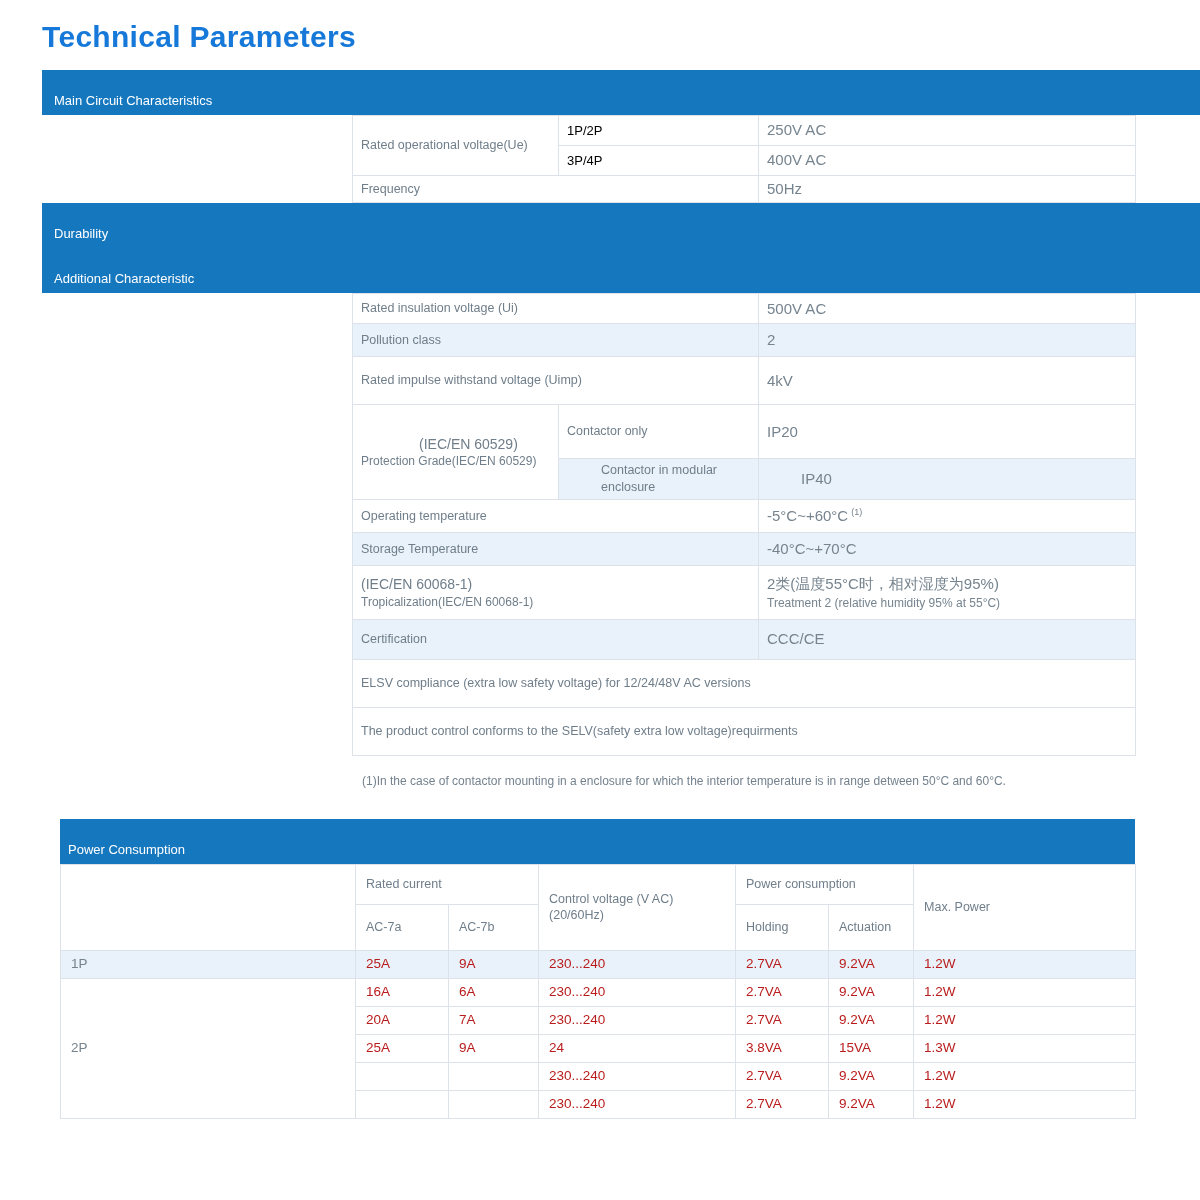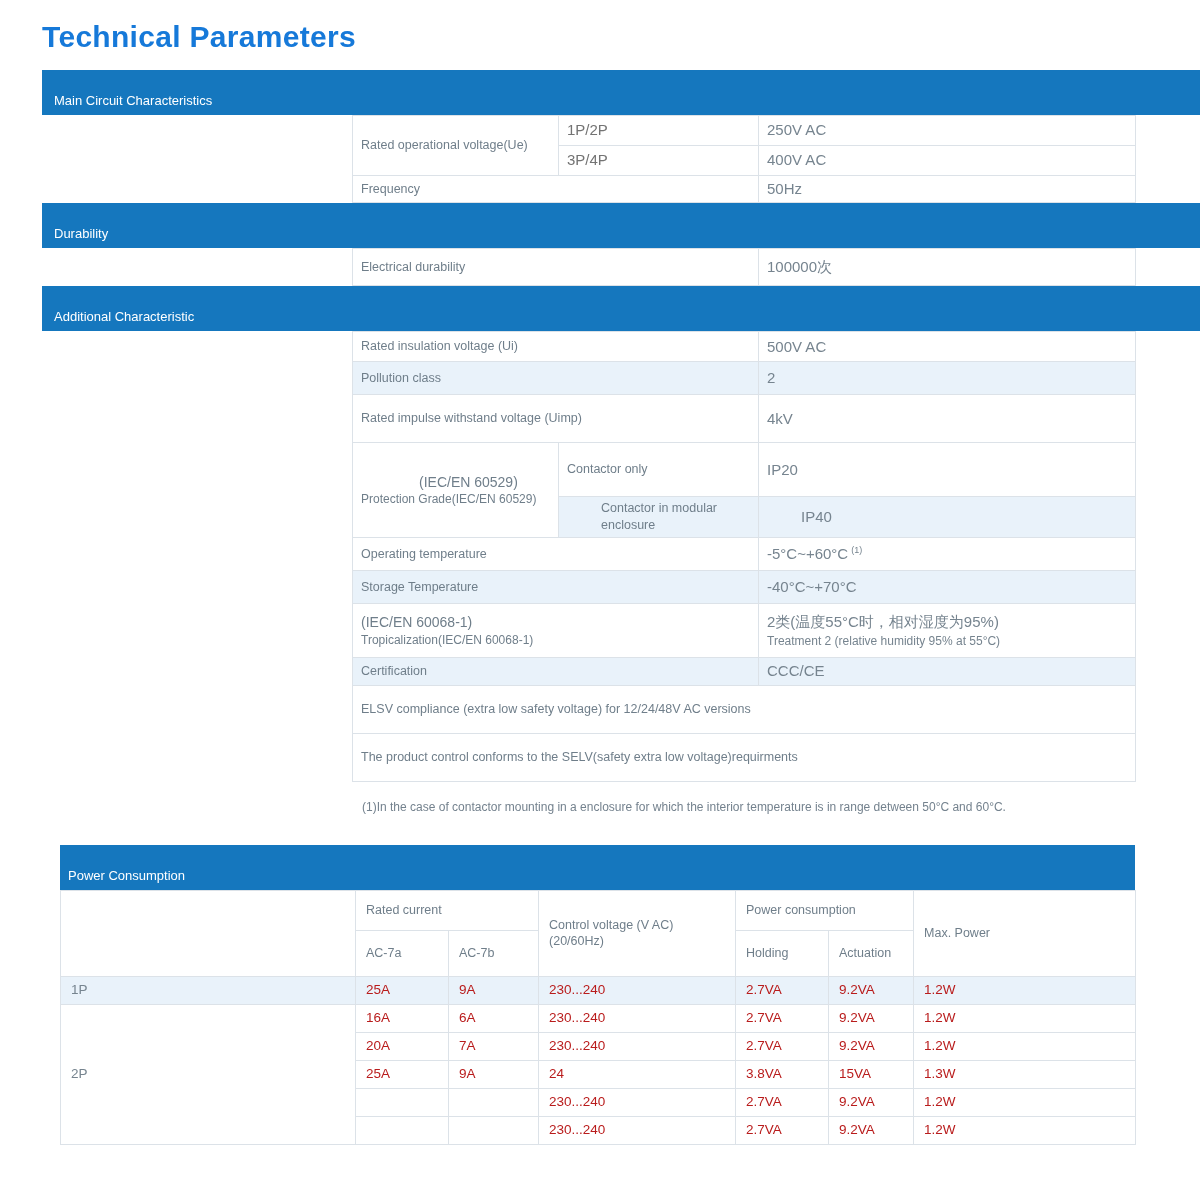--- a/index.html
+++ b/index.html
@@ -27,24 +27,24 @@
     padding: 0 0 7px 12px;
     font-size: 13px;
     box-sizing: border-box;
     width: 1199px;
   }
   table { border-collapse: collapse; table-layout: fixed; }
   td { border: 1px solid #dce2e8; vertical-align: middle; box-sizing: border-box; }
   .spec { margin-left: 310px; width: 783px; }
   .spec td { font-size: 12.5px; color: #6f7e8a; padding: 3px 8px; line-height: 1.35; }
   .spec td.val { font-size: 15px; color: #76848f; }
-  .spec td.mid { font-size: 15px; color: #737373; }
+  .spec td.mid { font-size: 13px; color: #000000; }
   .alt { background: #e9f2fa; }
   tr.h27 td { height: 27px; } tr.h28 td { height: 33px; } tr.h30 td { height: 30px; }
-  tr.h37 td { height: 37px; } tr.h38 td { height: 38px; padding-left: 42px; } tr.h40 td { height: 28px; }
+  tr.h37 td { height: 37px; } tr.h38 td { height: 38px; padding-left: 42px; } tr.h40 td { height: 40px; }
   tr.h41 td { height: 41px; } tr.h48 td { height: 48px; } tr.h54 td { height: 54px; }
   .big-line { font-size: 14px; }
   .indent { padding-left: 58px; }
   .small-line { font-size: 12px; }
   .val .big { font-size: 15px; }
   .val .small { font-size: 12px; }
   sup { font-size: 9px; vertical-align: super; margin-left: 3px; }
   .note { font-size: 12.5px; }
   .footnote { margin-left: 310px; padding: 16px 0 0 10px; font-size: 12px; color: #74828e; line-height: 1.55; }
   .fn2 { padding-left: 14px; }
@@ -92,24 +92,20 @@
 
     <div class="bar">
       <span>Durability</span>
     </div>
     <table class="spec">
       <colgroup>
           <col style="width:406px">
           <col style="width:377px">
         </colgroup>
       <tbody>
-        <tr class="h37">
-          <td>Electrical durability</td>
-          <td class="val">100000次</td>
-        </tr>
       </tbody>
     </table>
 
     <div class="bar">
       <span>Additional Characteristic</span>
     </div>
     <table class="spec">
       <colgroup>
           <col style="width:206px">
           <col style="width:200px">

